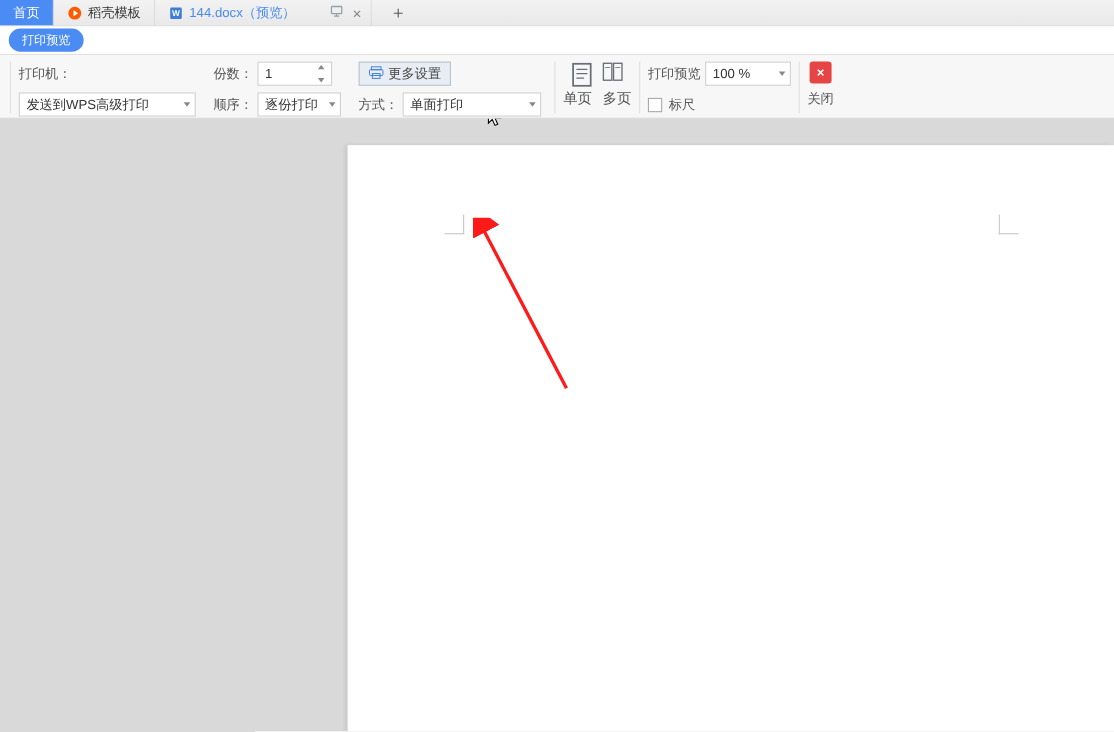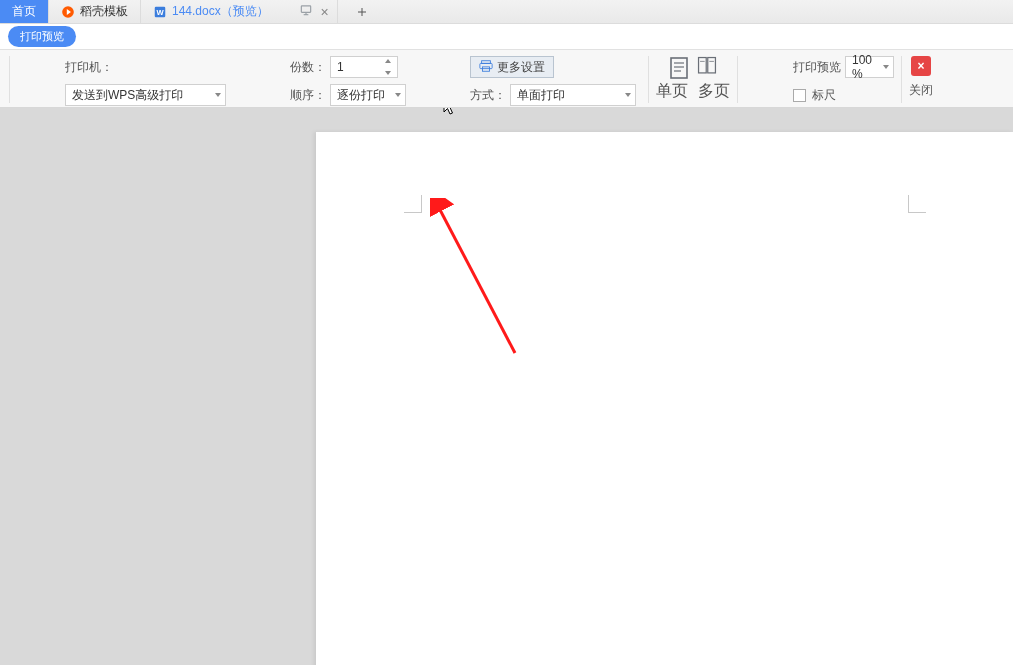--- a/index.html
+++ b/index.html
@@ -72,53 +72,53 @@
   }
   .sep { width:1px; align-self:stretch; background:#e0e0e0; margin:2px 3px; }
   .group { display:flex; flex-direction:column; justify-content:flex-start; }
   
   .printgroup { width:54px; align-items:center; padding-top:2px; gap:3px;}
   .printgroup .icon { width:26px; height:22px; }
   .printgroup .label { display:flex; align-items:center; justify-content:center; gap:1px;}
   .drop-tri { width:0;height:0;border-left:3px solid transparent;border-right:3px solid transparent;border-top:4px solid #666; display:inline-block; margin-left:2px;}
   
   .formcol { gap:6px; padding-top:2px; }
-  .row { display:flex; align-items:center; gap:4px; height:22px;margin-left:48px; }
+  .row { display:flex; align-items:center; gap:4px; height:22px; }
   .lbl { font-size:12px; color:#555; white-space:nowrap; }
   .combo {
     height:22px; border:1px solid #d0d0d0;
     background:#fff; display:flex; align-items:center;
     padding:0 18px 0 6px;
     position:relative; font-size:12px; color:#333;
   }
   .combo .chev {
     position:absolute; right:4px; top:50%; transform:translateY(-50%);
     width:0;height:0;border-left:3px solid transparent;border-right:3px solid transparent;border-top:4px solid #888;
   }
   .combo.w-printer { width:161px; }
   .combo.w-copies  { width:68px; padding-right:14px;}
   .combo.w-order   { width:76px; }
   .combo.w-side    { width:126px; }
-  .combo.w-zoom    { width:49px; }
+  .combo.w-zoom    { width:78px; }
   .spinner {
     position:absolute; right:2px; top:2px; bottom:2px; width:10px;
     display:flex; flex-direction:column; justify-content:space-between;
   }
   .spinner i{ width:0;height:0;border-left:3px solid transparent;border-right:3px solid transparent;}
   .spinner .up{ border-bottom:4px solid #888;}
   .spinner .dn{ border-top:4px solid #888;}
   .morebtn {
     height:22px; display:flex; align-items:center; gap:4px;
     padding:0 8px; border:1px solid #b9c4d0;
     background:#e8edf3; color:#444;
   }
   .pagegroup { align-items:center; padding-top:2px; gap:3px;}
   .pagegroup .icons { display:flex; gap:8px; }
   .pagegroup .icons .icon { width:20px; height:22px;}
-  .pagegroup .labels { display:flex; gap:10px; font-size:16px;}
+  .pagegroup .labels { display:flex; gap:10px; font-size:13px;}
   .checkbox {
     width:13px;height:13px;border:1px solid #aaa;background:#fff;display:inline-block;
   }
   .closebtn {
     width:20px;height:20px;background:#e64545;border-radius:3px;
     color:#fff;display:flex;align-items:center;justify-content:center;font-weight:bold;
   }
   .closewrap { align-items:center; padding-top:2px; gap:6px; }
   
   .stage {

